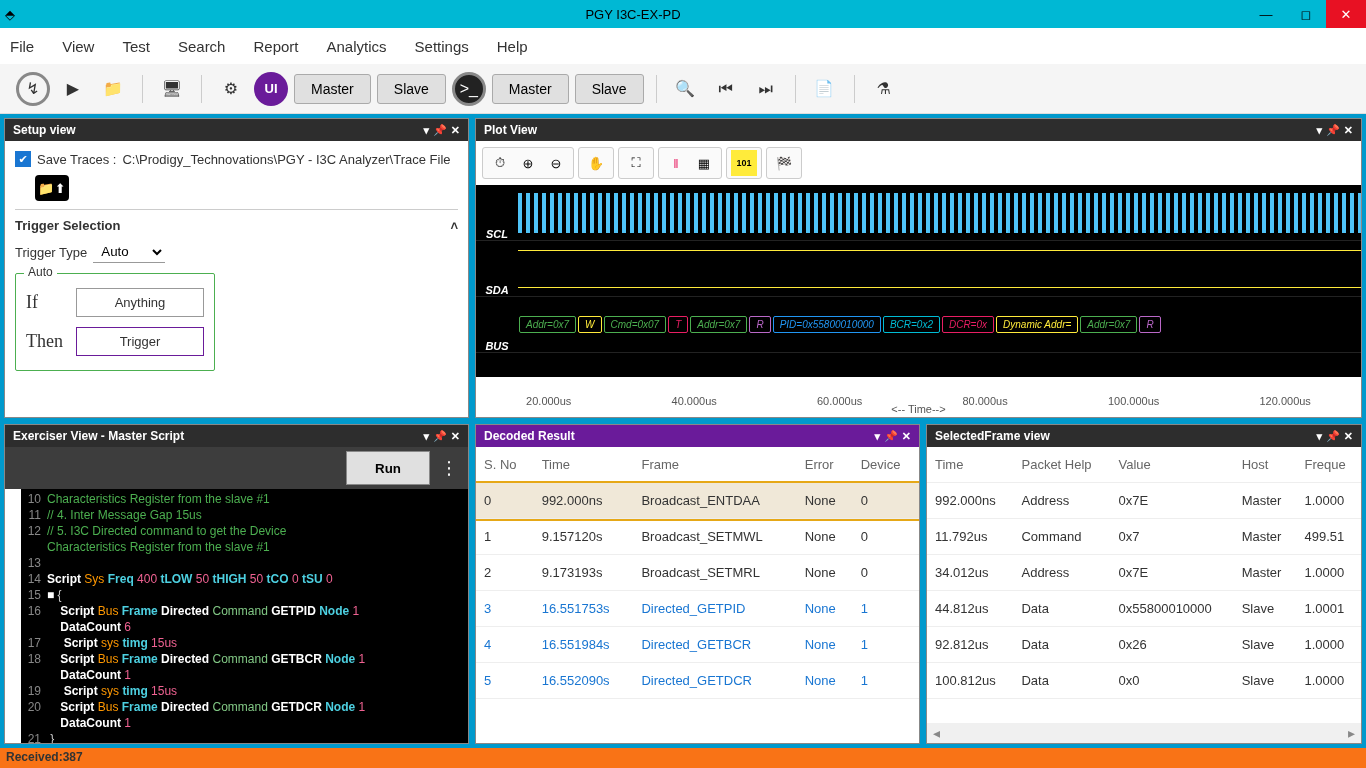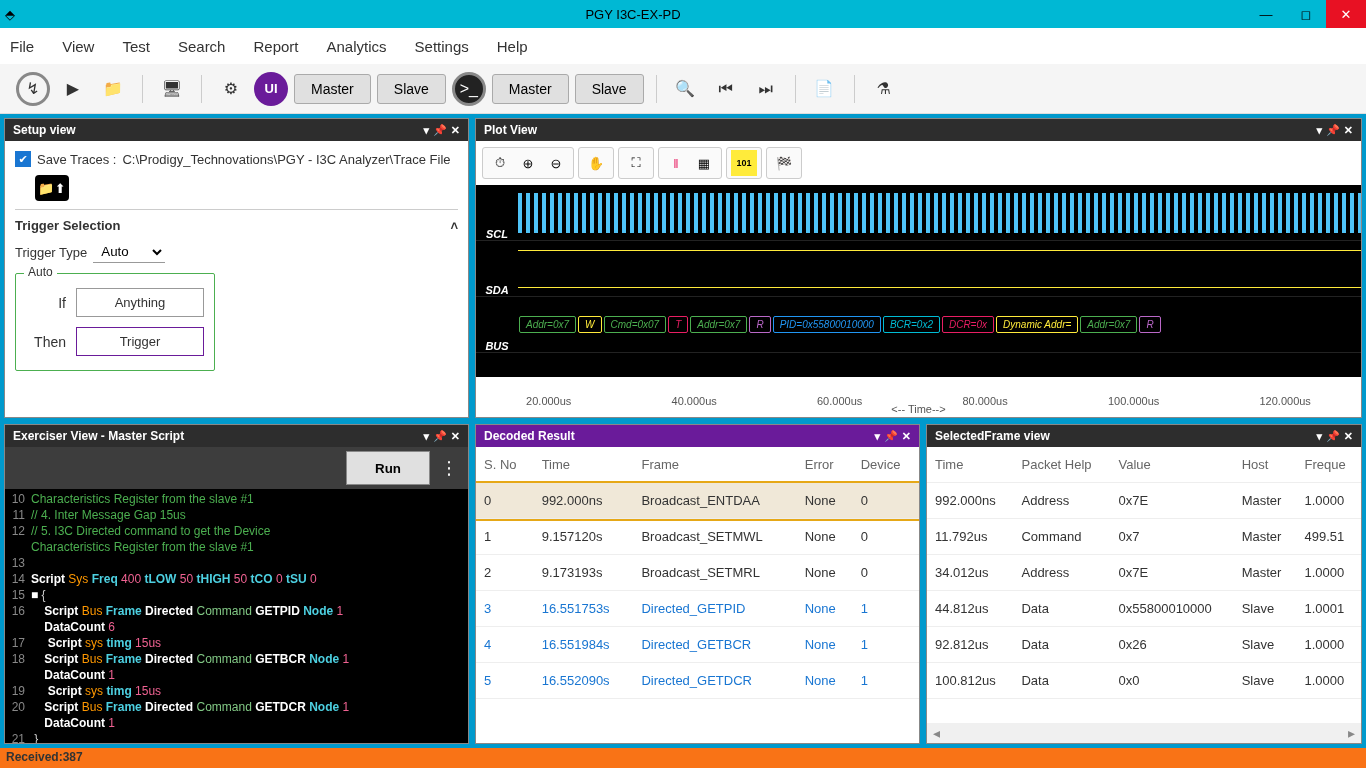--- a/index.html
+++ b/index.html
@@ -35,21 +35,21 @@
 .setup-row { display: flex; align-items: center; gap: 6px; margin-bottom: 8px; }
 .checkbox { width: 16px; height: 16px; background: #1976d2; color: #fff; display: flex; align-items: center; justify-content: center; font-size: 11px; }
 .folder-btn { width: 34px; height: 26px; background: #000; border-radius: 4px; color: #fff; display: flex; align-items: center; justify-content: center; margin-left: 20px; }
 .trigger-section { border-top: 1px solid #ccc; padding-top: 8px; margin-top: 8px; }
 .trigger-title { font-weight: bold; display: flex; justify-content: space-between; align-items: center; }
 .trigger-dd { border: none; border-bottom: 1px solid #999; padding: 2px 20px 2px 4px; background: transparent; }
 .auto-box { border: 1px solid #4caf50; border-radius: 2px; padding: 14px 10px; margin-top: 10px; width: 200px; position: relative; }
 .auto-legend { position: absolute; top: -9px; left: 8px; background: #fff; padding: 0 4px; font-size: 12px; }
 .auto-row { display: flex; align-items: center; gap: 10px; margin-bottom: 10px; }
 .auto-row:last-child { margin-bottom: 0; }
-.auto-label { width: 40px; text-align: right; font-size: 14px; }
+.auto-label { width: 40px; text-align: left; font-size: 18px; font-family: Liberation Serif, serif; }
 .auto-btn { flex: 1; border: 1px solid #999; padding: 6px; text-align: center; background: #fff; }
 
 
 .plot-toolbar { padding: 6px; display: flex; gap: 4px; }
 .plot-tool-group { border: 1px solid #ccc; border-radius: 3px; padding: 2px 4px; display: flex; gap: 2px; background: #fafafa; }
 .plot-tool { width: 26px; height: 26px; display: flex; align-items: center; justify-content: center; cursor: pointer; font-size: 13px; }
 .plot-canvas { background: #000; flex: 1; position: relative; color: #fff; font-size: 11px; overflow: hidden; }
 .signal-row { display: flex; align-items: flex-end; height: 56px; border-bottom: 1px solid #222; font-style: italic; }
 .signal-label { width: 42px; text-align: center; font-weight: bold; color: #fff; }
 .signal-wave { flex: 1; height: 100%; position: relative; }
@@ -57,21 +57,21 @@
 .sda-wave { border-top: 1px solid #ffeb3b; border-bottom: 1px solid #ffeb3b; height: 38px; margin: 9px 0; position: relative; }
 .bus-wave { display: flex; align-items: center; height: 100%; font-size: 10px; white-space: nowrap; overflow: hidden; }
 .bus-seg { padding: 2px 6px; margin: 0 1px; border-radius: 2px; }
 .time-axis { height: 40px; background: #fff; color: #555; position: relative; display: flex; justify-content: space-around; align-items: center; padding-top: 8px; font-size: 11px; }
 .time-label { position: absolute; bottom: 2px; left: 50%; transform: translateX(-50%); }
 
 
 .exerciser-toolbar { background: #3d3d3d; display: flex; justify-content: flex-end; padding: 4px; gap: 4px; }
 .run-btn { background: #e0e0e0; border: 1px solid #888; padding: 6px 28px; font-weight: bold; cursor: pointer; }
 .menu-dots { color: #fff; padding: 6px; cursor: pointer; font-size: 18px; }
-.script-editor { background: #000; color: #ccc; font-family: Consolas, monospace; font-size: 12px; flex: 1; overflow: auto; white-space: pre; padding: 2px 0; line-height: 16px; }
+.script-editor { background: #000; color: #ccc; font-family: Consolas, monospace; font-size: 12px; flex: 1; overflow: auto; white-space: pre; padding: 2px 0; line-height: 16px; margin-left: 16px; }
 .script-line { display: flex; }
 .line-num { width: 26px; text-align: right; color: #888; padding-right: 6px; user-select: none; }
 .line-code { flex: 1; }
 .c-comment { color: #4caf50; }
 .c-keyword { color: #fff; font-weight: bold; }
 .c-orange { color: #ff9800; }
 .c-cyan { color: #4dd0e1; font-weight: bold; }
 .c-num { color: #f06292; }
 .c-type { color: #81c784; }
 

